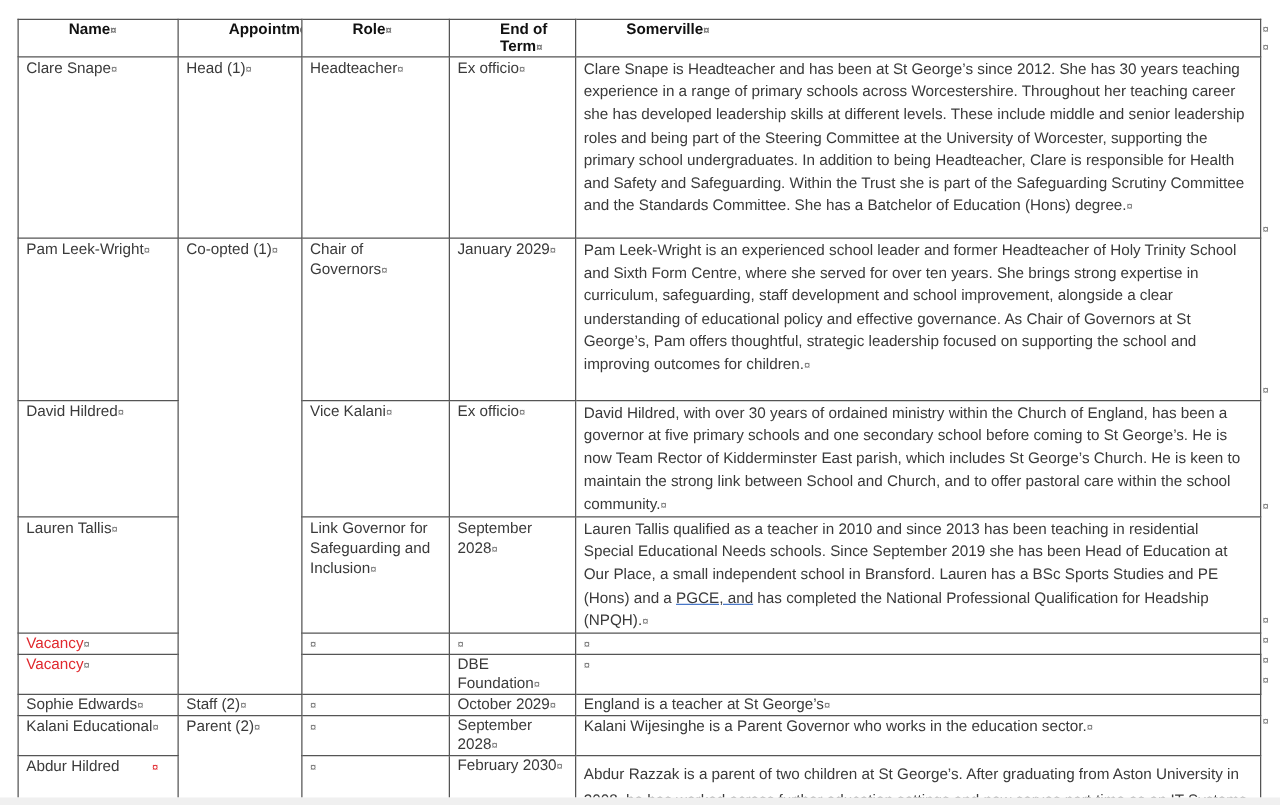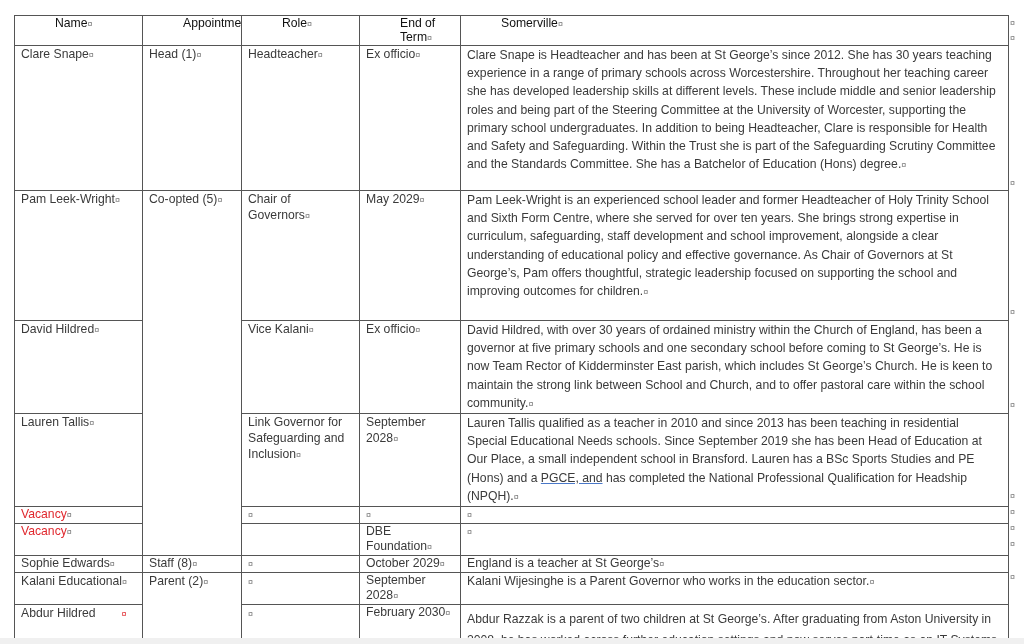--- a/index.html
+++ b/index.html
@@ -20,21 +20,21 @@
     font-size: 12.2px;
     line-height: 16px;
   }
   table.gov td, table.gov th {
     border: 1px solid #555;
     vertical-align: top;
     padding: 0 6px 0 6px;
     text-align: left;
     overflow: hidden;
   }
-  table.gov th { font-weight: normal; color: #111; height: 14px; line-height: 14px; padding-left: 40px; }
+  table.gov th { font-weight: bold; color: #111; height: 14px; line-height: 14px; padding-left: 40px; }
   col.c-name { width: 128px; }
   col.c-appt { width: 99px; }
   col.c-role { width: 118px; }
   col.c-end  { width: 101px; }
   col.c-bio  { width: 548px; }
   .bio { text-align: justify; line-height: 18.2px; padding-top: 0; }
   .bio.last { text-align: left; }
   .mark { color: #777; font-size: 9px; }
   .red { color: #e0282e; margin-left: 26px; }
   .link-u { text-decoration: underline; text-decoration-color: #4a78c8; text-decoration-style: solid; }
@@ -70,23 +70,23 @@
       <tr style="height:145px;">
         <td><span>Clare Snape</span><span class="mark">¤</span></td>
         <td><span>Head (1)</span><span class="mark">¤</span></td>
         <td><span>Headteacher</span><span class="mark">¤</span></td>
         <td><span>Ex officio</span><span class="mark">¤</span></td>
         <td class="bio"><span>Clare Snape is Headteacher and has been at St George’s since 2012. She has 30 years teaching experience in a range of primary schools across Worcestershire. Throughout her teaching career she has developed leadership skills at different levels. These include middle and senior leadership roles and being part of the Steering Committee at the University of Worcester, supporting the primary school undergraduates. In addition to being Headteacher, Clare is responsible for Health and Safety and Safeguarding. Within the Trust she is part of the Safeguarding Scrutiny Committee and the Standards Committee. She has a Batchelor of Education (Hons) degree.</span><span class="mark">¤</span></td>
       </tr>
 
       <tr style="height:130px;">
         <td><span>Pam Leek-Wright</span><span class="mark">¤</span></td>
-        <td rowspan="5"><span>Co-opted (5)</span><span class="mark">¤</span></td>
+        <td rowspan="5"><span>Co-opted (1)</span><span class="mark">¤</span></td>
         <td><span>Chair of Governors</span><span class="mark">¤</span></td>
-        <td><span>May 2029</span><span class="mark">¤</span></td>
+        <td><span>January 2029</span><span class="mark">¤</span></td>
         <td class="bio"><span>Pam Leek-Wright is an experienced school leader and former Headteacher of Holy Trinity School and Sixth Form Centre, where she served for over ten years. She brings strong expertise in curriculum, safeguarding, staff development and school improvement, alongside a clear understanding of educational policy and effective governance.  As Chair of Governors at St George’s, Pam offers thoughtful, strategic leadership focused on supporting the school and improving outcomes for children.</span><span class="mark">¤</span></td>
       </tr>
 
       <tr style="height:92px;">
         <td><span>David Hildred</span><span class="mark">¤</span></td>
         <td><span>Vice Kalani</span><span class="mark">¤</span></td>
         <td><span>Ex officio</span><span class="mark">¤</span></td>
         <td class="bio"><span>David Hildred, with over 30 years of ordained ministry within the Church of England, has been a governor at five primary schools and one secondary school before coming to St George’s. He is now Team Rector of Kidderminster East parish, which includes St George’s Church. He is keen to maintain the strong link between School and Church, and to offer pastoral care within the school community.</span><span class="mark">¤</span></td>
       </tr>
 
@@ -107,21 +107,21 @@
       <tr class="short">
         <td class="red"><span>Vacancy</span><span class="mark">¤</span></td>
         <td></td>
         <td><span>DBE Foundation</span><span class="mark">¤</span></td>
         <td><span class="mark">¤</span></td>
         <td></td>
       </tr>
 
       <tr class="short">
         <td><span>Sophie Edwards</span><span class="mark">¤</span></td>
-        <td><span>Staff (8)</span><span class="mark">¤</span></td>
+        <td><span>Staff (2)</span><span class="mark">¤</span></td>
         <td><span class="mark">¤</span></td>
         <td style="white-space:nowrap;"><span>October 2029</span><span class="mark">¤</span></td>
         <td><span>England is a teacher at St George’s</span><span class="mark">¤</span></td>
       </tr>
 
       <tr style="height:30px;">
         <td><span>Kalani Educational</span><span class="mark">¤</span></td>
         <td rowspan="2"><span>Parent (2)</span><span class="mark">¤</span></td>
         <td><span class="mark">¤</span></td>
         <td style="line-height:15px;"><span>September 2028</span><span class="mark">¤</span></td>

